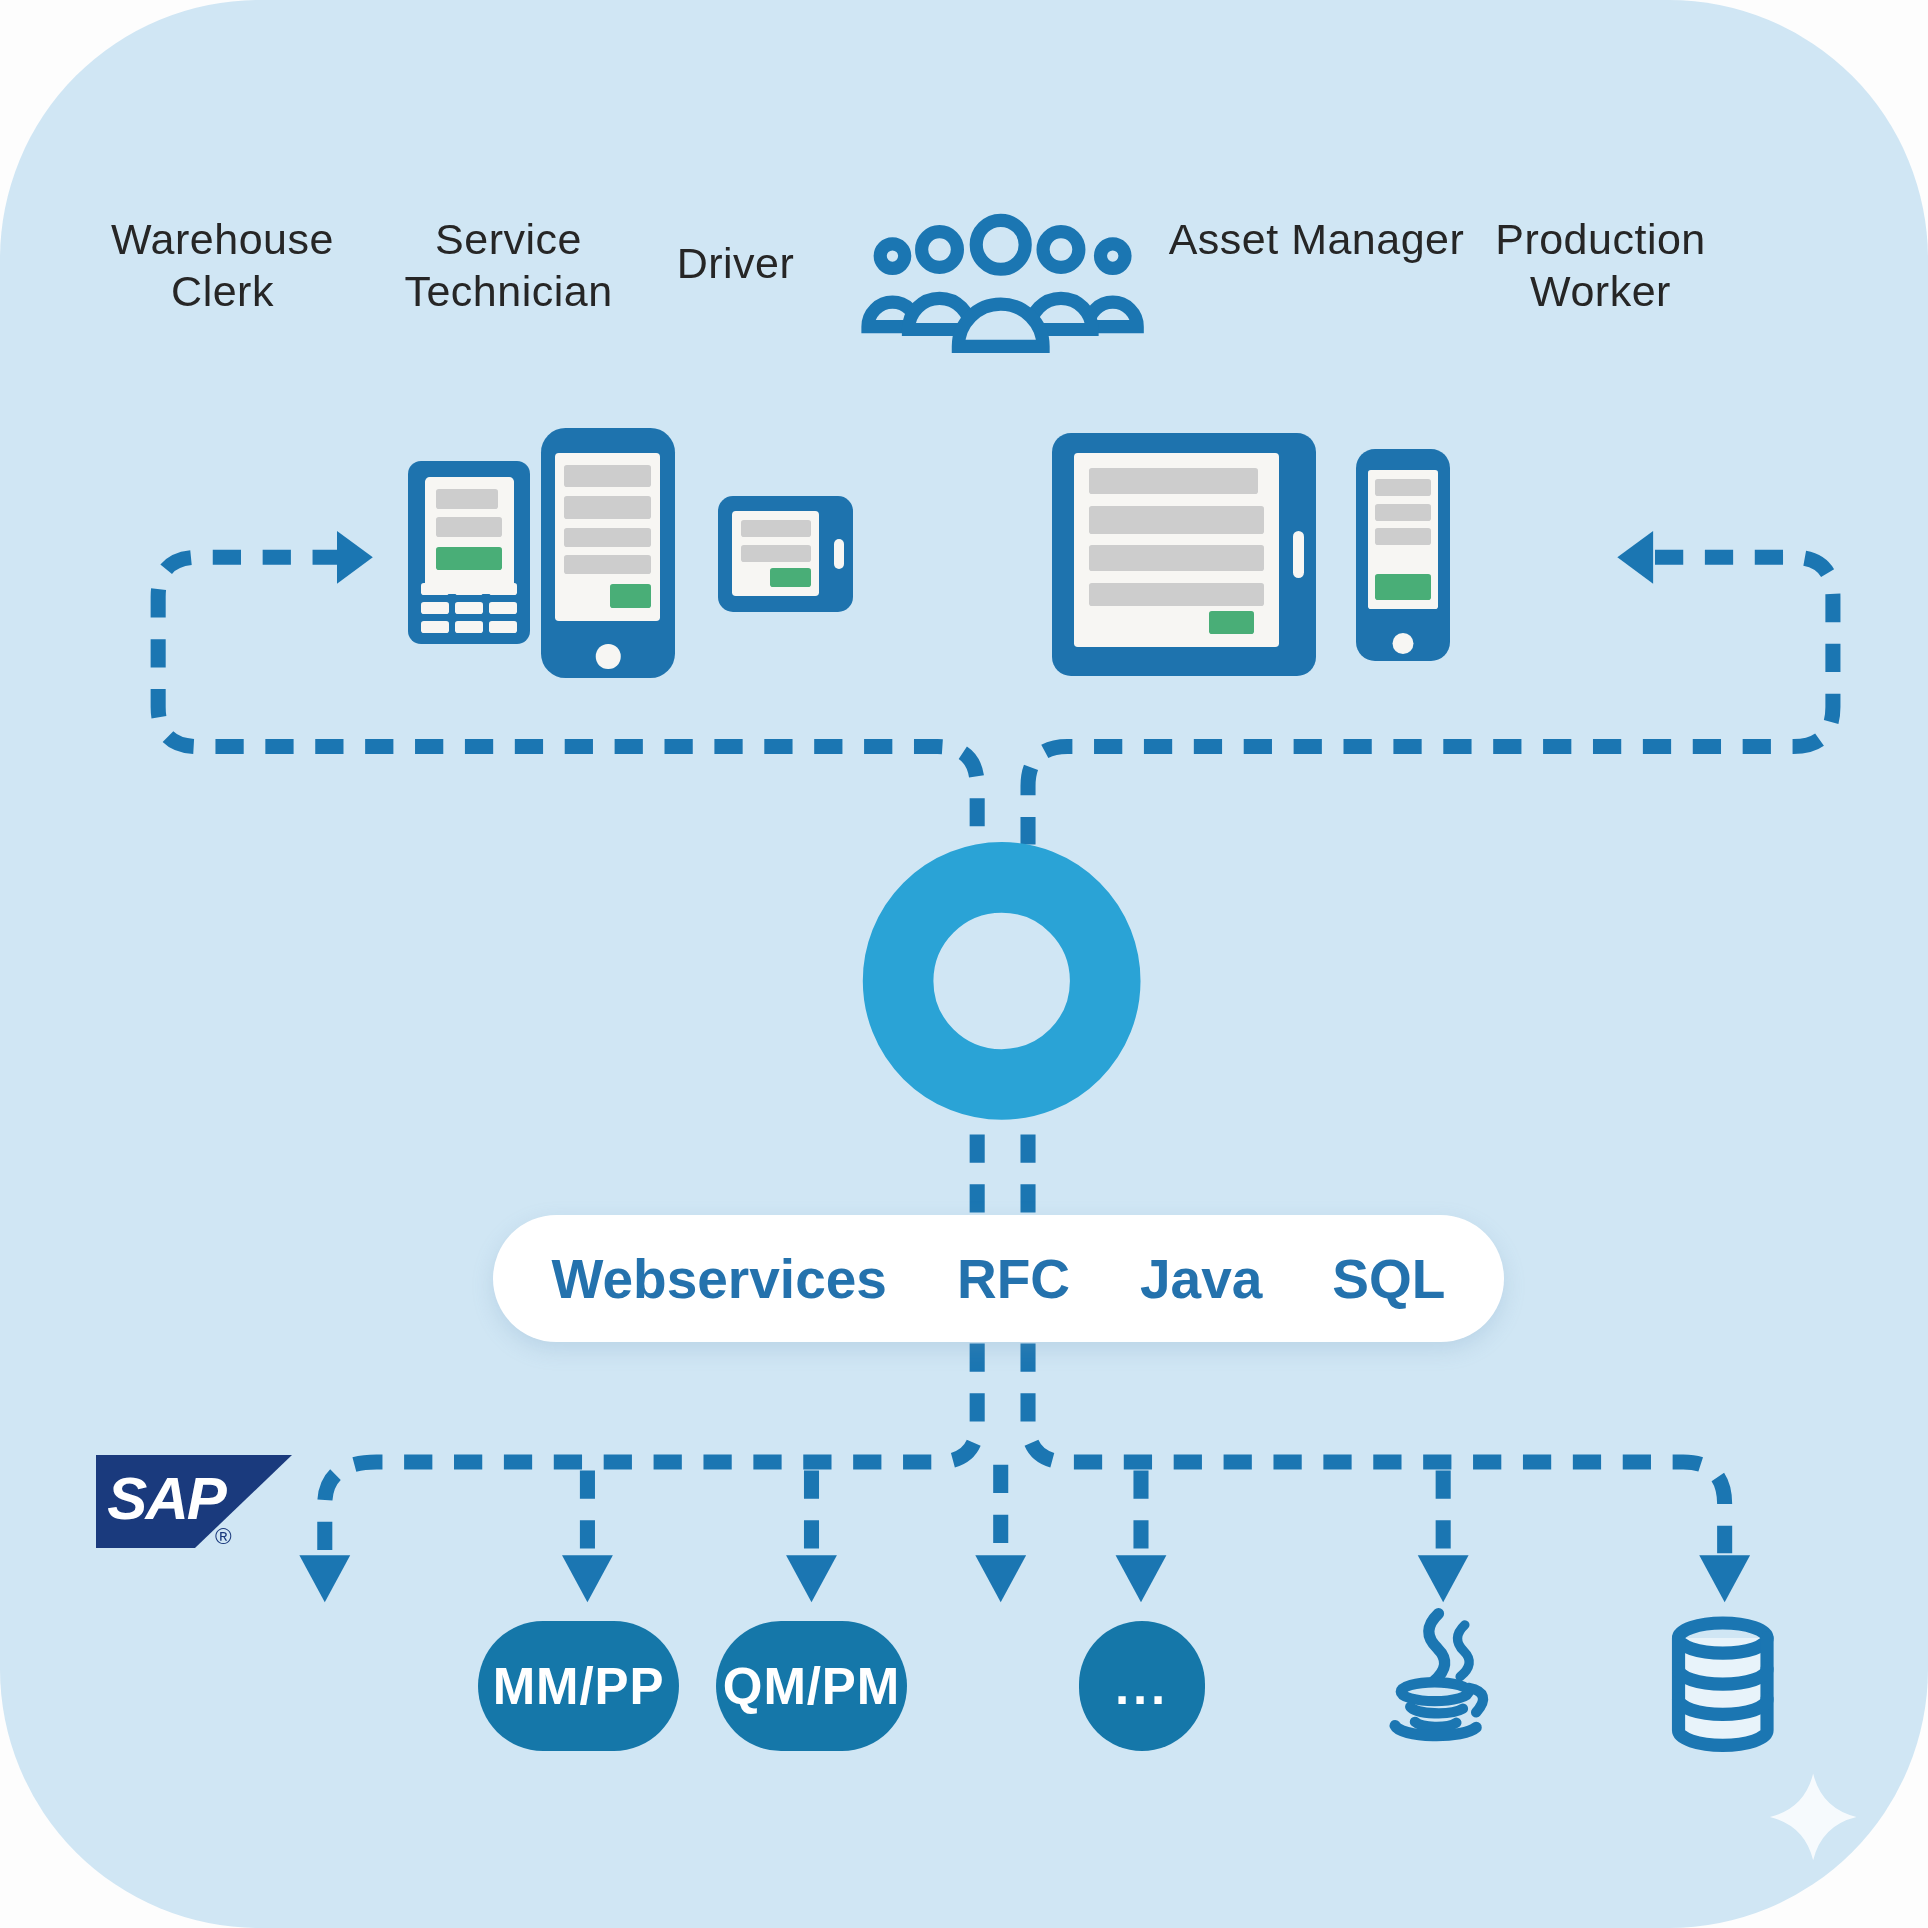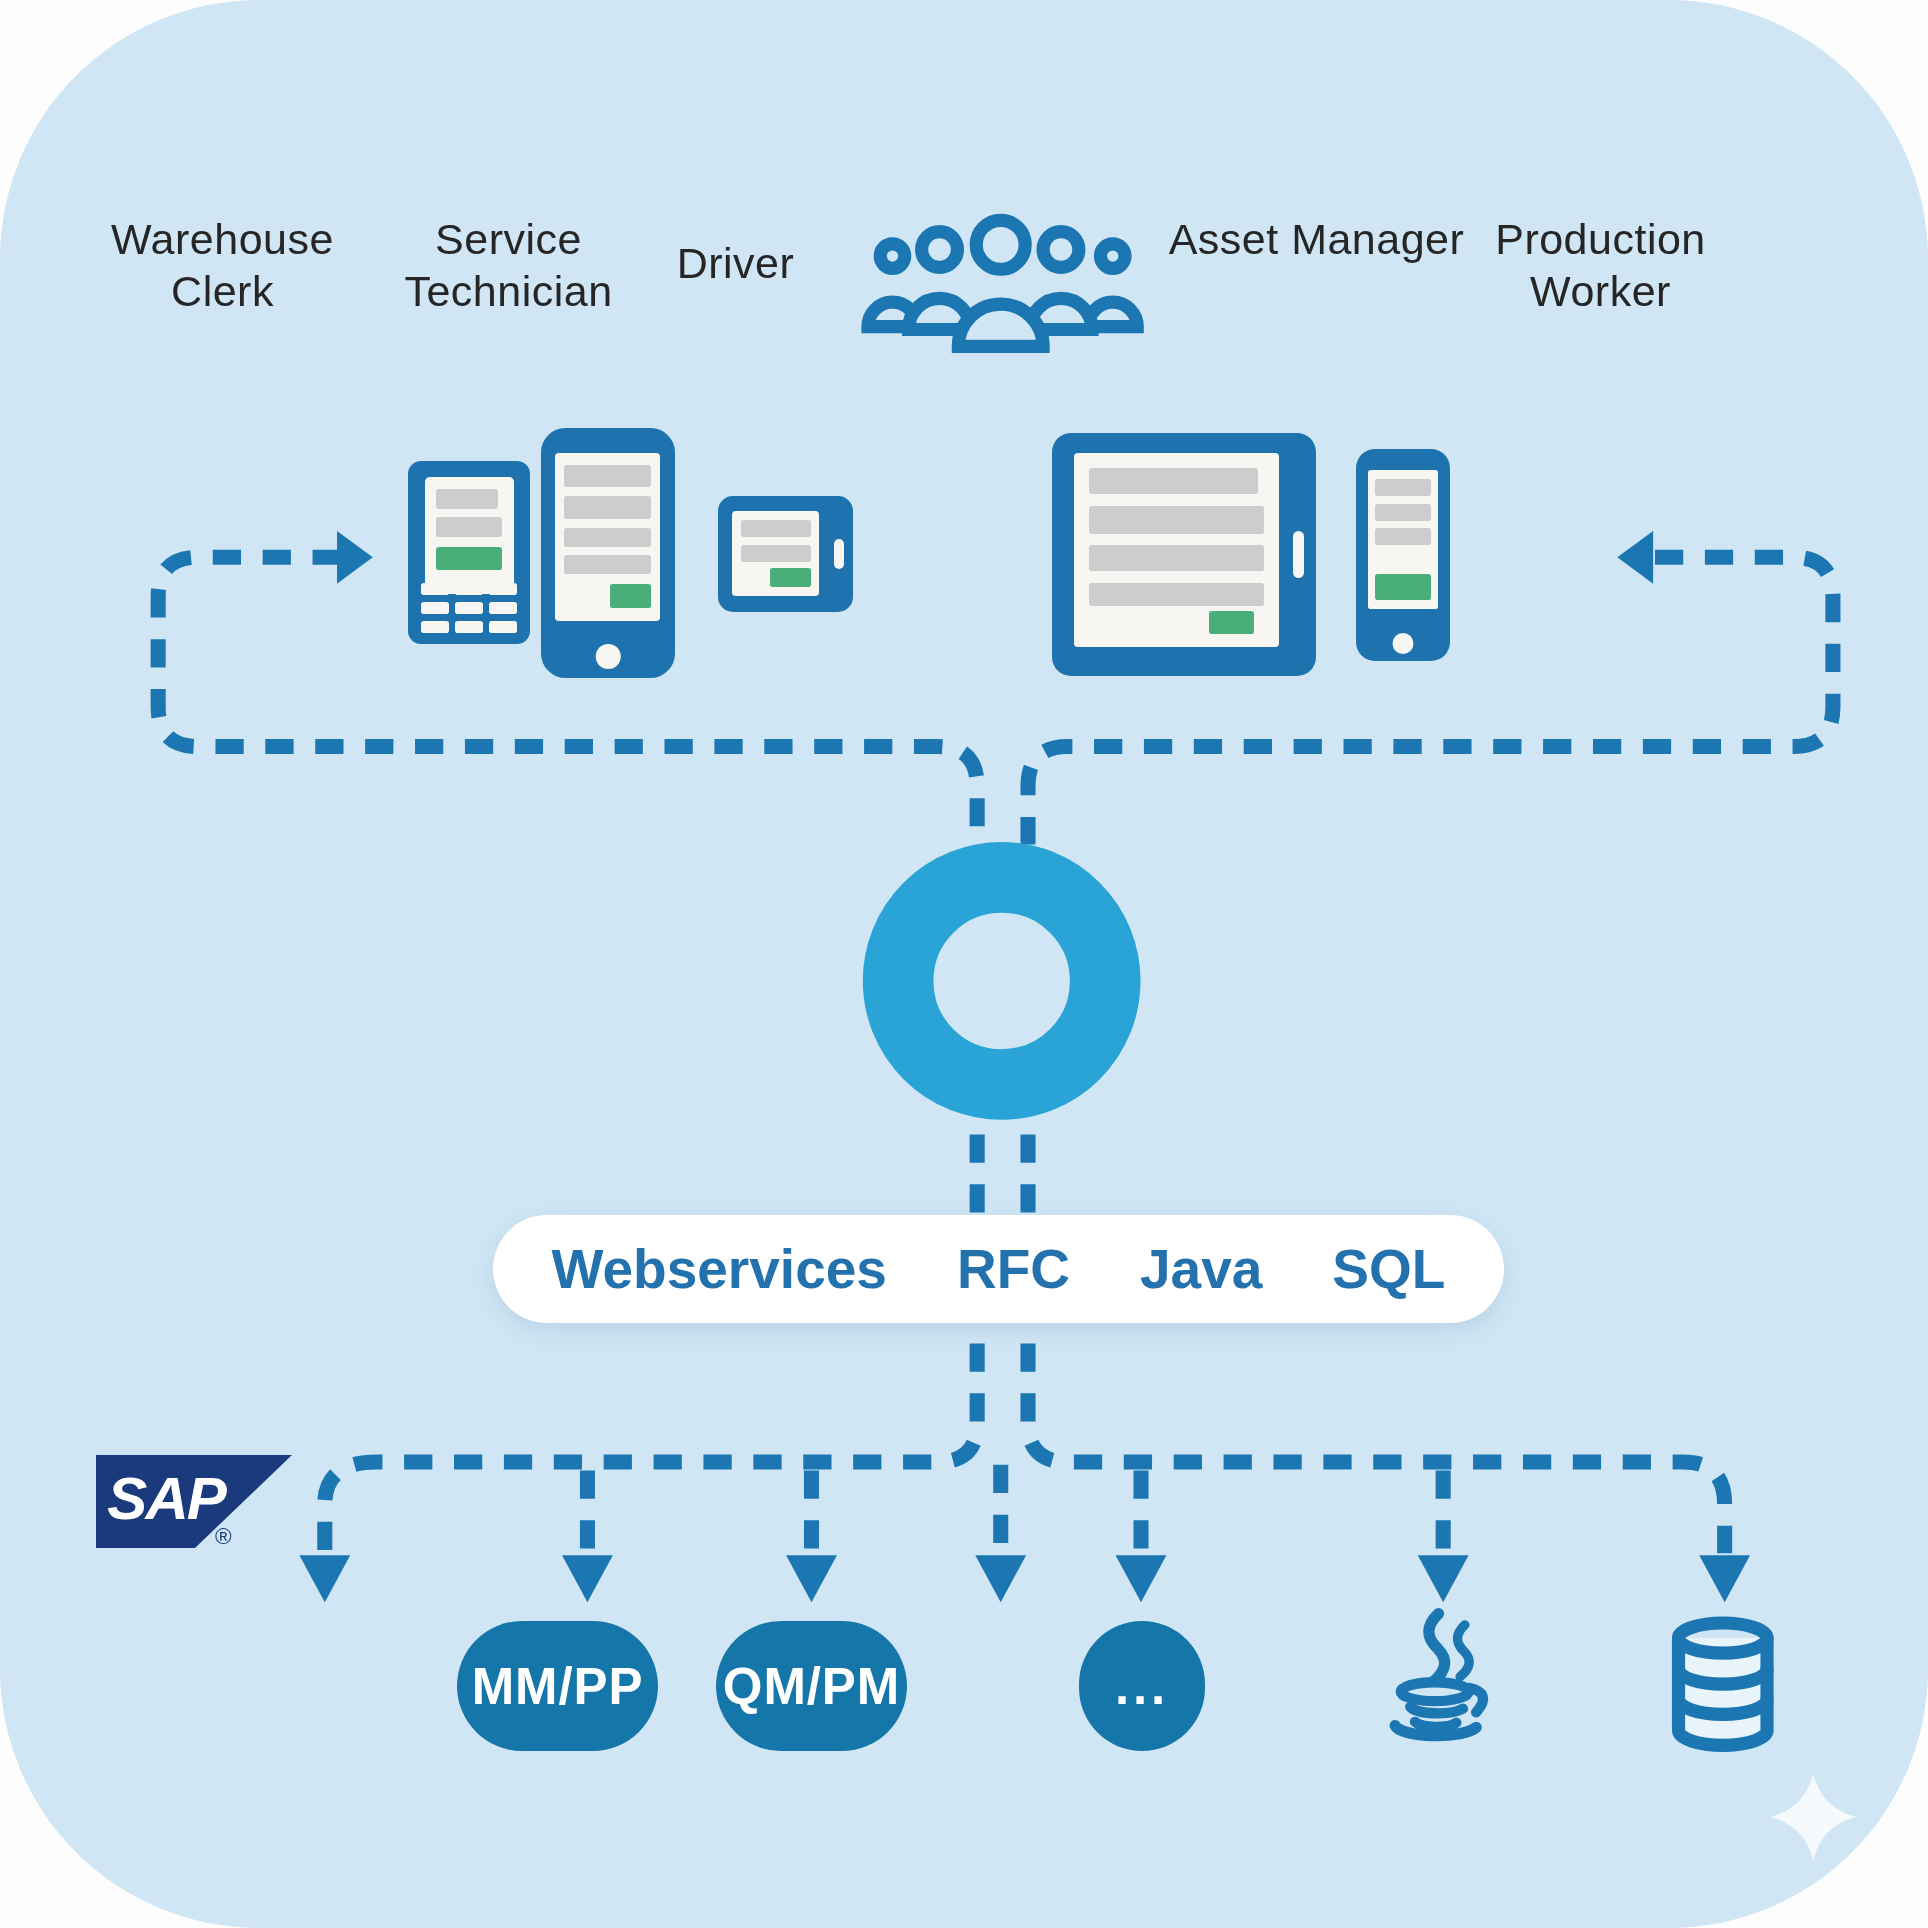--- a/index.html
+++ b/index.html
@@ -16,21 +16,21 @@
   .screen{position:absolute;background:var(--screen,#f7f6f3);}
   .gbar{background:var(--grey,#cdcdcd);border-radius:2.8px;}
   .green{background:var(--green,#49ae77);border-radius:2.8px;}
   .homedot{position:absolute;left:50%;transform:translateX(-50%);background:#f7f6f3;border-radius:50%;}
   .slot{position:absolute;background:#f7f6f3;border-radius:5.6px;}
   .keypad{position:absolute;left:13px;right:13px;bottom:11.3px;display:grid;
           grid-template-columns:repeat(3,1fr);gap:6.6px;}
   .key{height:12.2px;background:#f7f6f3;border-radius:2.8px;}
 
   
-  .ws-pill{position:absolute;left:493px;top:1215px;width:1011px;height:108px;border-radius:64px;
+  .ws-pill{position:absolute;left:493px;top:1215px;width:1011px;height:127px;border-radius:64px;
            background:#ffffff;box-shadow:0 7.5px 21px rgba(110,150,185,.22);
            display:flex;align-items:center;justify-content:center;gap:70px;}
   .ws-pill span{font-size:55px;font-weight:bold;color:var(--proto,#2472ad);}
 
   
   .sap{position:absolute;left:96px;top:1455px;width:196px;height:93px;background:var(--sap,#1a3a7d);
        clip-path:polygon(0 0,100% 0,50.5% 100%,0 100%);display:flex;align-items:center;}
   .sap span{color:#fff;font-weight:bold;font-style:italic;font-size:60px;letter-spacing:-1.9px;
             padding-left:11.3px;margin-top:-5.6px;}
   .sap-r{position:absolute;left:215px;top:1524px;font-size:22.6px;color:var(--sap,#1a3a7d);}
@@ -194,19 +194,19 @@
       <span>RFC</span>
       <span>Java</span>
       <span>SQL</span>
     </div>
 
     <div class="sap">
       <span>SAP</span>
     </div>
     <div class="sap-r">®</div>
 
-    <div class="module" style="left:457px;width:201px;">MM/PP</div>
+    <div class="module" style="left:478px;width:201px;">MM/PP</div>
     <div class="module" style="left:716px;width:191px;">QM/PM</div>
     <div class="module" style="left:1079px;width:126px;letter-spacing:3.8px;">...</div>
 
   </div>
 </div>
 
 
 </body></html>

